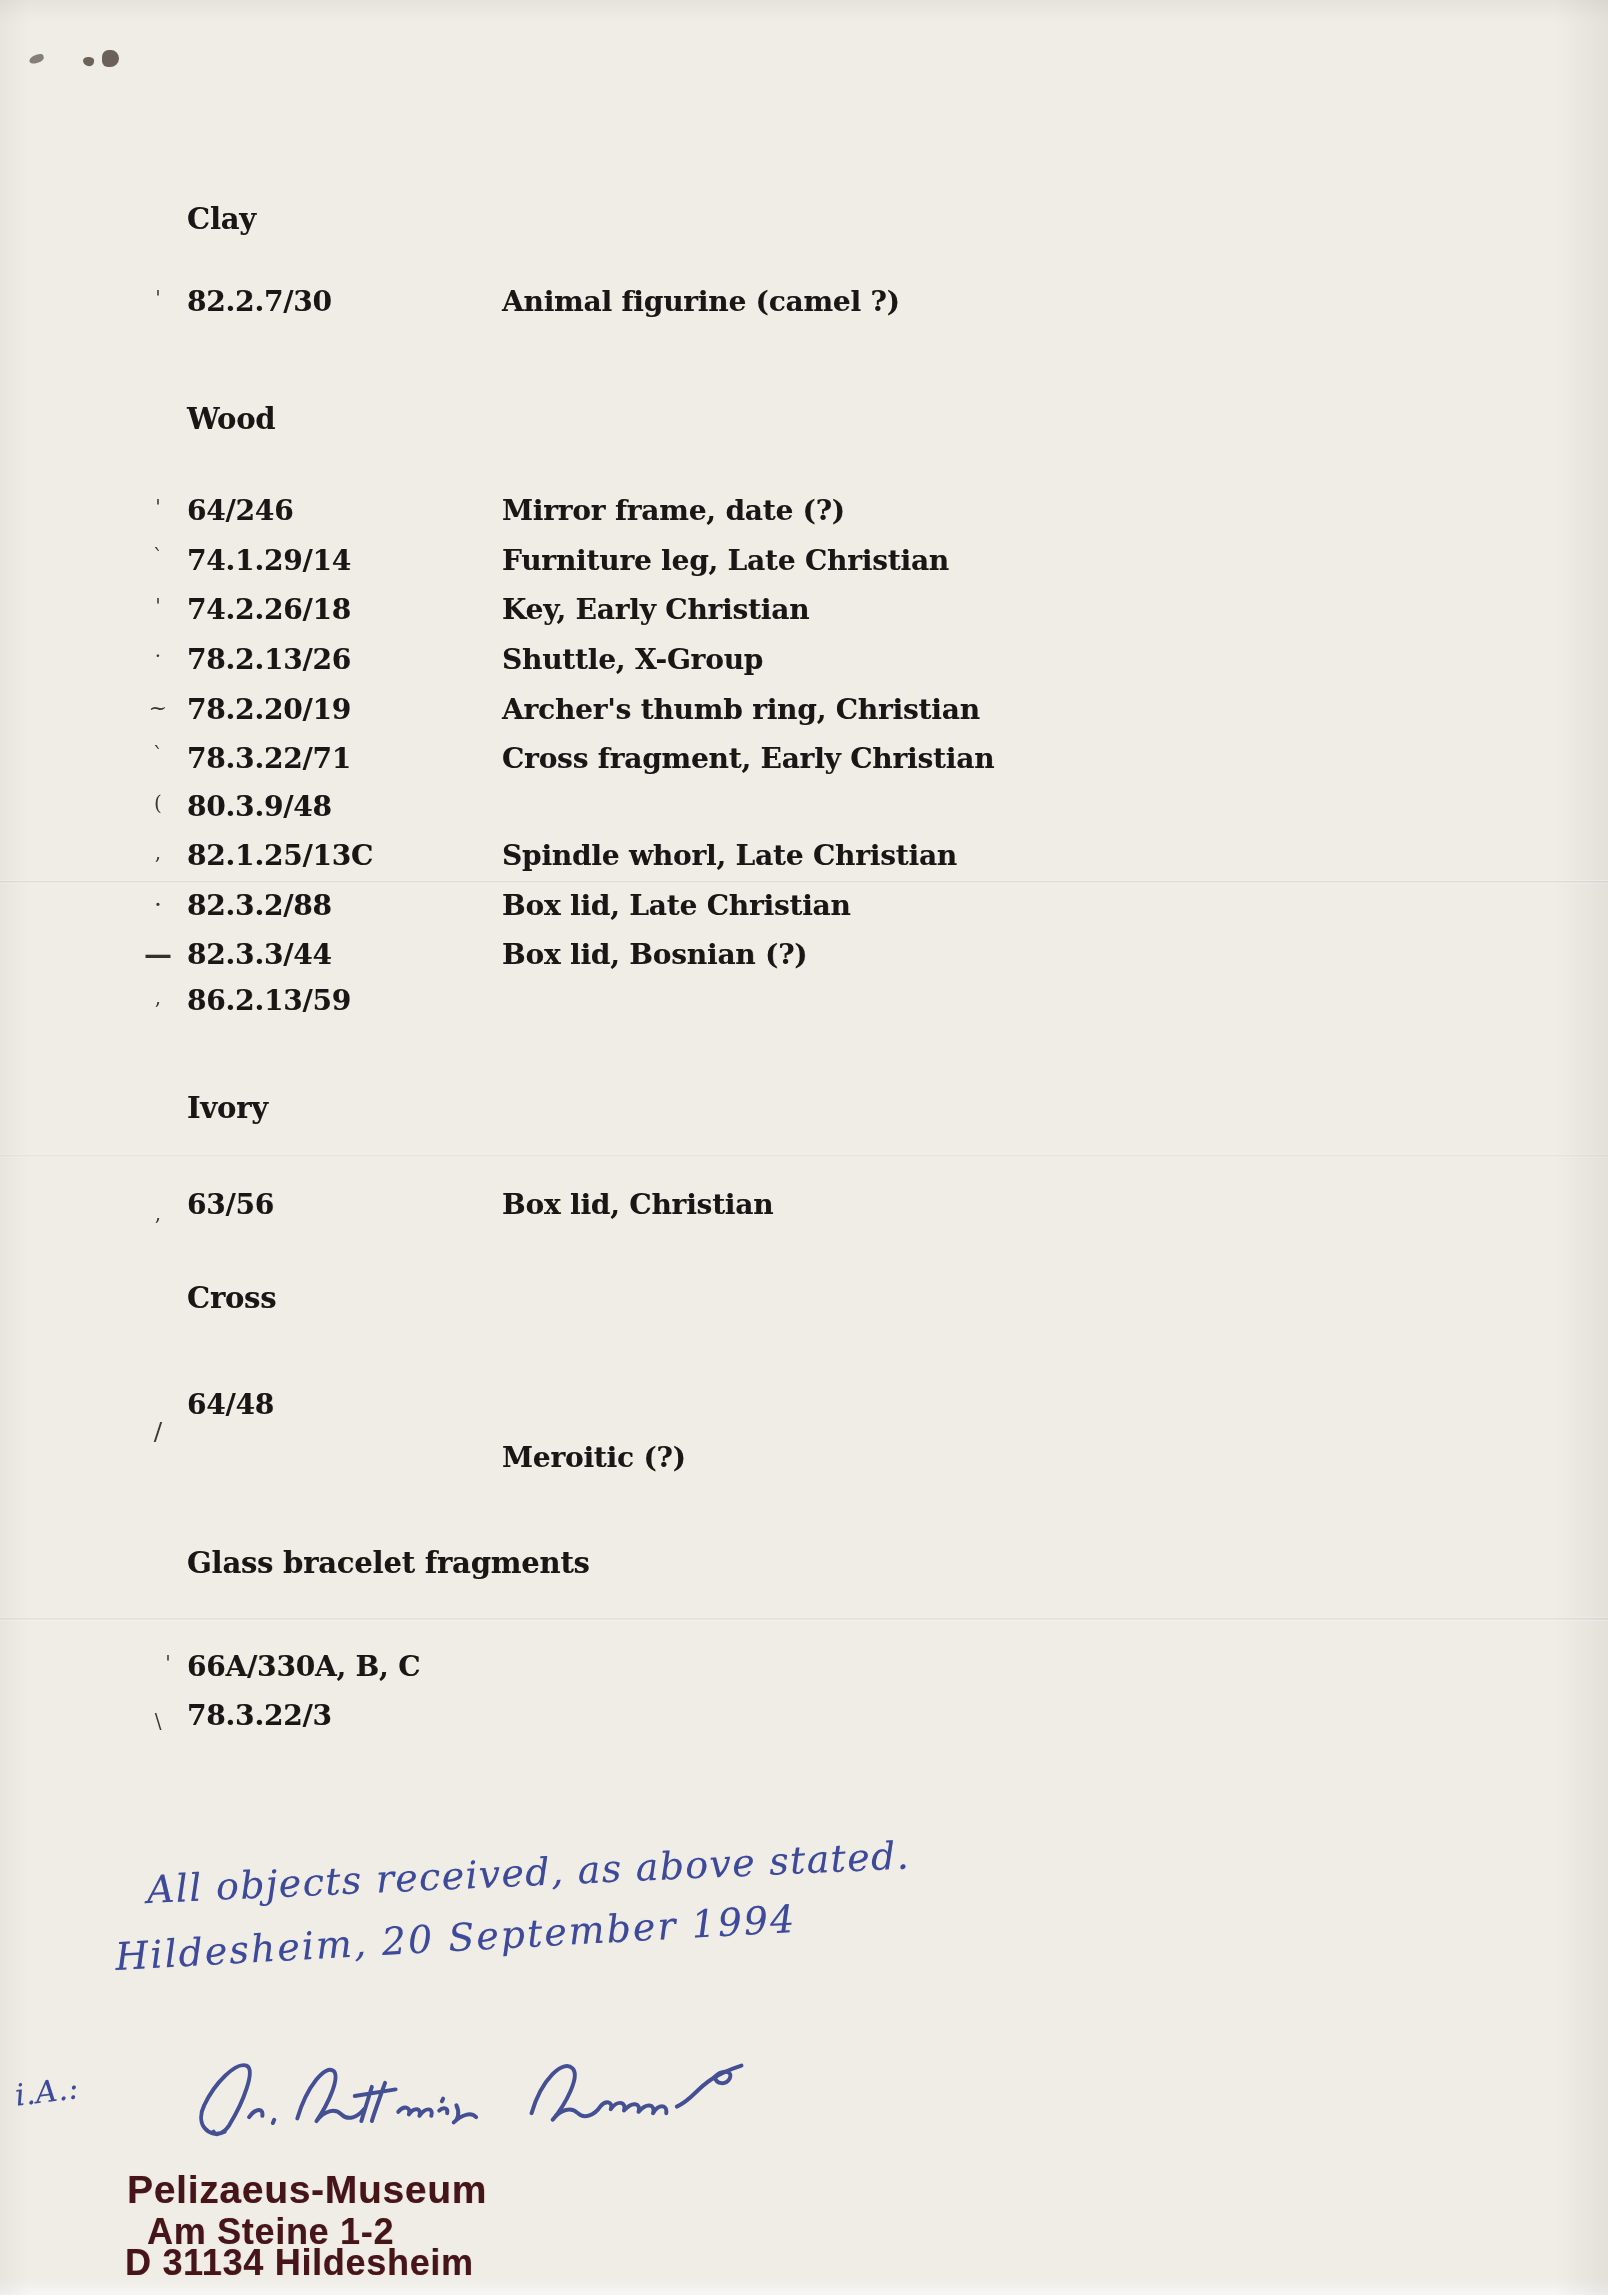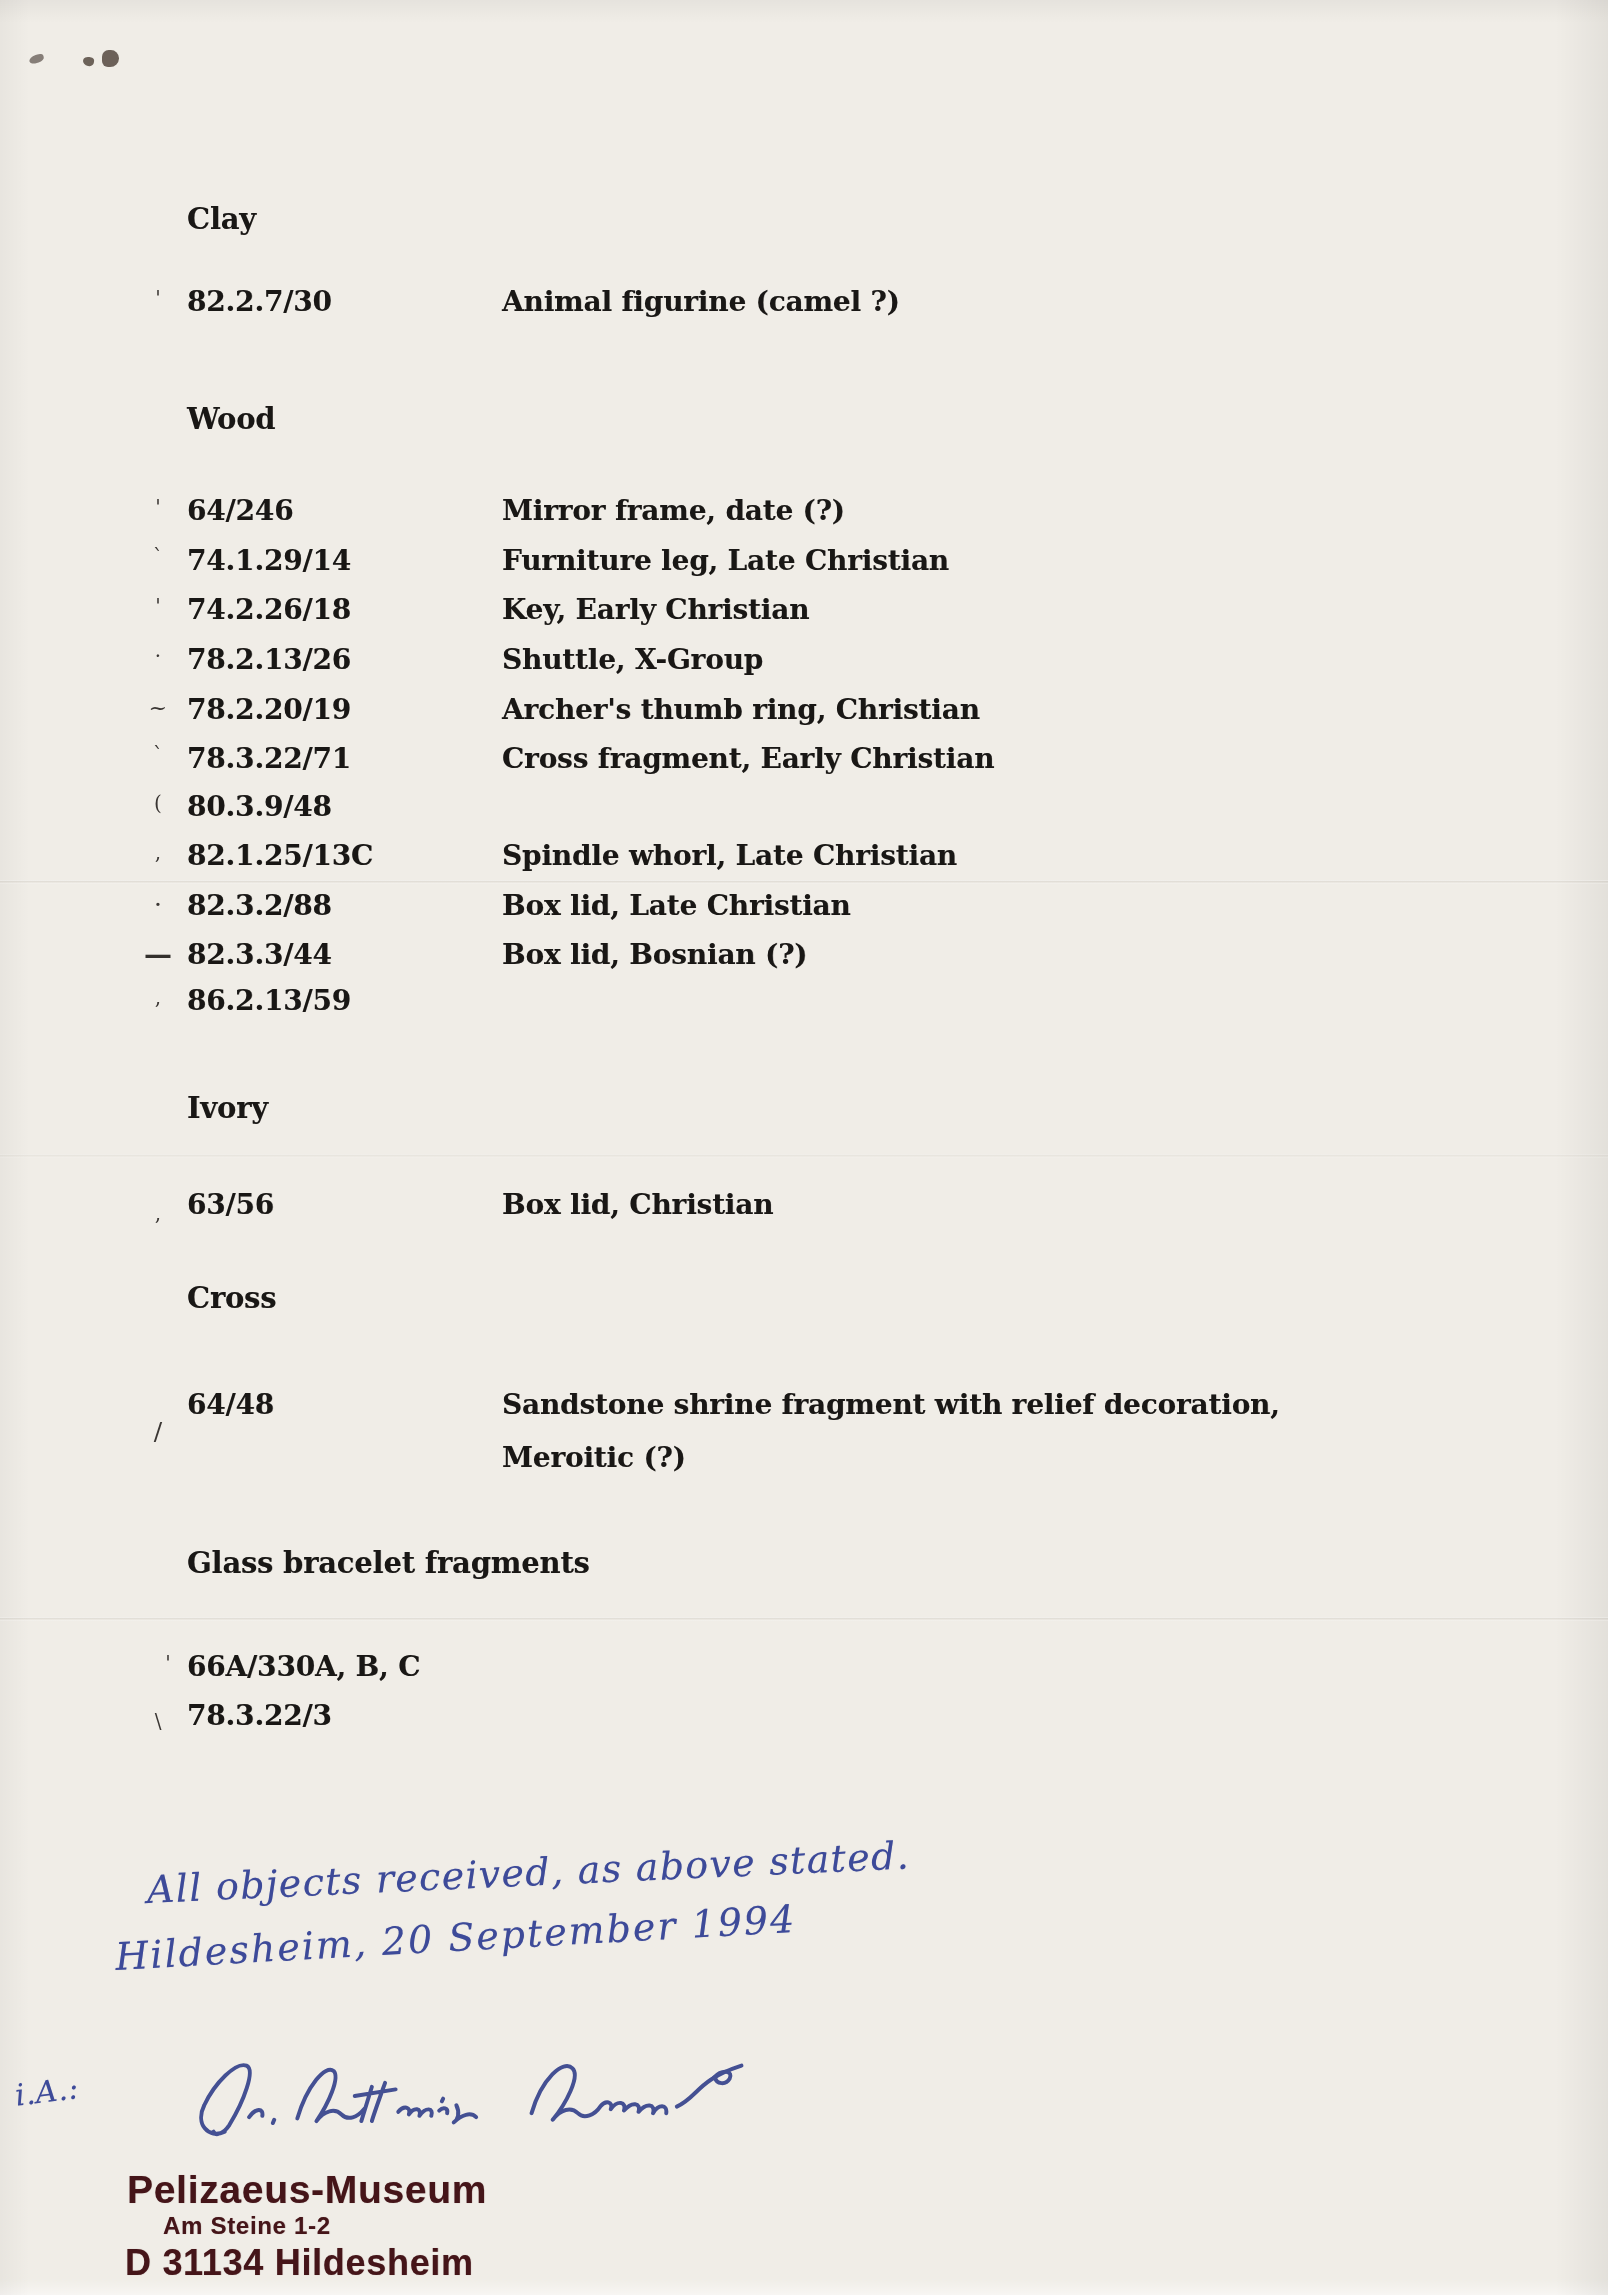--- a/index.html
+++ b/index.html
@@ -61,21 +61,21 @@
   .sig{position:absolute;left:162px;top:2039px;width:594px;height:116px;}
   .sig svg{width:100%;height:100%;}
   
   .stampline{
     position:absolute;white-space:nowrap;
     font-family:"Liberation Sans","DejaVu Sans",sans-serif;font-weight:bold;
     color:#451519;letter-spacing:0.7px;line-height:1;
     text-shadow:0.3px 0.3px 0.7px rgba(69,21,25,0.45);
   }
   .st1{left:127px;top:2170px;font-size:39px;}
-  .st2{left:147px;top:2214px;font-size:24px;margin-left:16px;}
+  .st2{left:147px;top:2214px;font-size:36px;}
   .st3{left:125px;top:2245px;font-size:36px;}
 </style>
 </head>
 <body>
 
 <div class="paper">
 
   <div class="smudge s1"></div>
   <div class="smudge s2"></div>
   <div class="smudge s3"></div>
@@ -158,21 +158,20 @@
     <span class="oid">63/56</span>
     <span class="odesc">Box lid, Christian</span>
   </div>
 
   <div class="typed heading" style="top:1284px">
     <span>Cross</span>
   </div>
   <div class="typed row" style="top:1391px">
     <span class="tick" style="top:28px;font-size:25px">/</span>
     <span class="oid">64/48</span>
-    <span class="odesc">Sandstone shrine fragment with relief decoration,</span>
   </div>
   <div class="typed desc2" style="top:1444px">Meroitic (?)</div>
 
   <div class="typed heading" style="top:1549px">
     <span>Glass bracelet fragments</span>
   </div>
   <div class="typed row" style="top:1653px">
     <span class="tick" style="left:151px">'</span>
     <span class="oid">66A/330A, B, C</span>
     <span class="odesc"></span>

